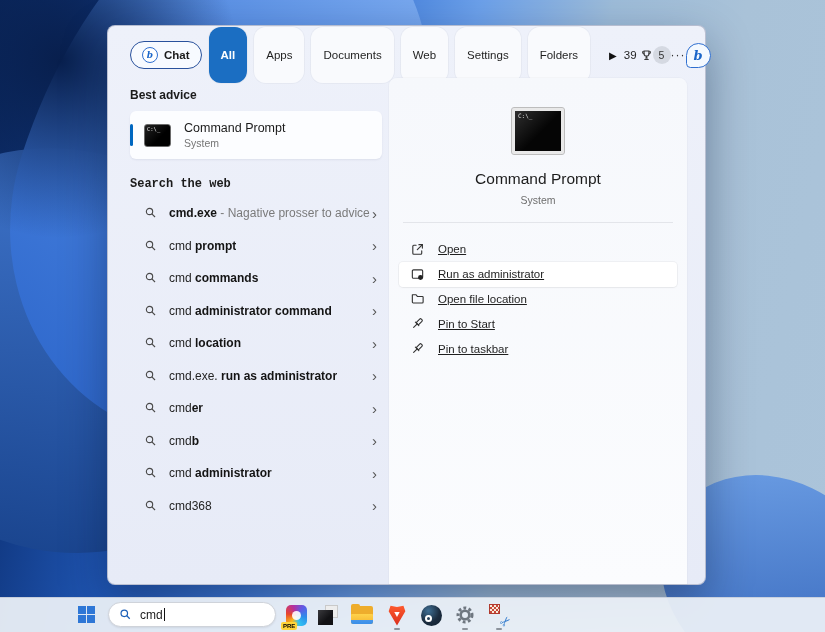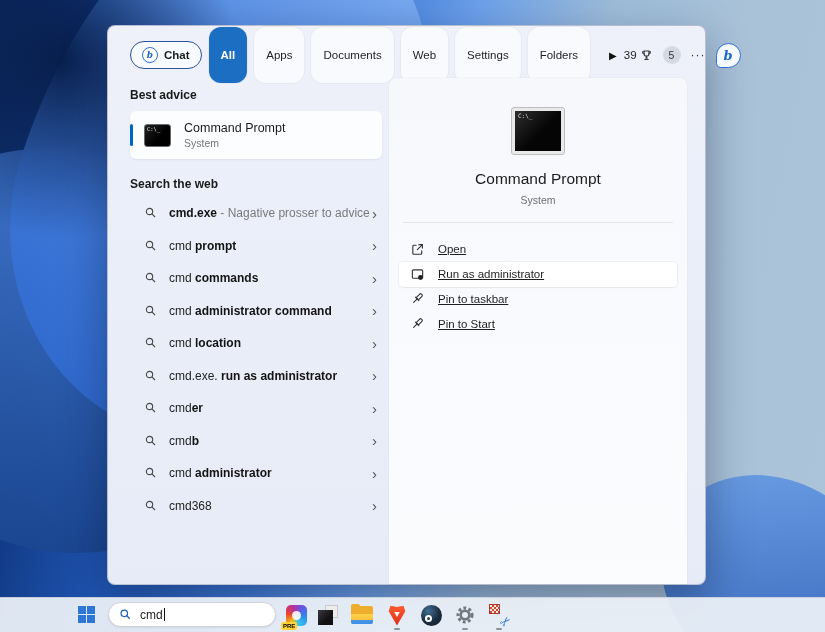--- a/index.html
+++ b/index.html
@@ -35,21 +35,21 @@
   .tabbar{display:flex;align-items:center;gap:7px;padding:14px 22px 0 22px;height:30px;}
   .pill{height:24px;padding:16px 12px;border-radius:12px;background:rgba(255,255,255,.65);
     display:flex;align-items:center;font-size:11.5px;color:#1f1f1f;white-space:nowrap;
     box-shadow:0 0 0 1px rgba(0,0,0,.03);cursor:default;}
   .pill.active{background:#1b6ec2;color:#fff;font-weight:600;}
   .chat-pill{height:26px;padding:0 11px;border-radius:14px;border:1.6px solid #29519c;
     background:#f7faff;display:flex;align-items:center;gap:6px;font-size:11.5px;font-weight:600;color:#1b1b1b;}
   .bing-mini{width:14px;height:14px;border:1.3px solid #2f6fd0;border-radius:50%;
     display:flex;align-items:center;justify-content:center;font:italic 700 9px "DejaVu Serif",serif;color:#1b66c9;background:#fff;}
   .play-btn{margin-left:12px;font-size:10px;color:#111;}
-  .tb-right{margin-left:auto;display:flex;align-items:center;gap:10px;}
+  .tb-right{margin-left:auto;display:flex;align-items:center;}
   .rewards{display:flex;align-items:center;gap:3px;font-size:11.5px;color:#1f1f1f;}
   .count-badge{width:18px;height:18px;border-radius:50%;background:#d5d9e2;color:#333;
     font-size:10.5px;display:flex;align-items:center;justify-content:center;}
   .more-dots{font-size:12px;letter-spacing:1px;color:#333;}
   .bing-logo{width:23px;height:23px;border:1.6px solid #2f6fd0;border-radius:50% 50% 50% 18%;
     display:flex;align-items:center;justify-content:center;background:#f4f9ff;
     font:italic 700 13px "DejaVu Serif",serif;color:#1b66c9;}
 
   
   .left-col{position:absolute;left:0;top:50px;width:281px;bottom:0;padding-left:22px;box-sizing:border-box;}
@@ -57,21 +57,21 @@
   .h-best{margin-top:12px;}
   .best-card{position:relative;margin-top:9px;width:252px;height:48px;background:#fcfdff;
     border-radius:6px;box-shadow:0 1px 2px rgba(30,40,80,.08);display:flex;align-items:center;}
   .accent-bar{position:absolute;left:0;top:13px;width:3px;height:22px;background:#0067c0;border-radius:2px;}
   .cmd-mini{width:25px;height:21px;margin-left:14px;background:linear-gradient(135deg,#222 0%,#000 60%);
     border:1px solid #6a6a6a;border-radius:3px;position:relative;flex:0 0 auto;}
   .cmd-mini span{position:absolute;left:2px;top:1px;font:5.5px "DejaVu Sans Mono",monospace;color:#e8e8e8;}
   .best-texts{margin-left:13px;}
   .best-title{font-size:12.5px;color:#1b1b1b;}
   .best-sub{font-size:10.5px;color:#757575;margin-top:2px;}
-  .h-web{margin-top:18px;}
+  .h-web{margin-top:18px;font-family:Liberation Mono, monospace;}
   .sug-list{margin-top:6px;}
   .sug-row{width:253px;height:32.5px;display:flex;align-items:center;cursor:default;}
   .sug-ic{width:14px;height:14px;margin-left:14px;flex:0 0 auto;display:flex;}
   .sug-text{margin-left:11px;font-size:12px;color:#242424;white-space:nowrap;overflow:hidden;text-align:center;}
   .sug-text .m{font-weight:700;color:#141414;}
   .sug-text .n{color:#7a7a7a;}
   .sug-ch{margin-left:auto;margin-right:6px;font-size:15px;color:#555;line-height:1;}
 
   
   .right-panel{position:absolute;left:281px;top:52px;width:298px;bottom:0;
@@ -313,42 +313,50 @@
         <span class="action-ic">
           <svg width="15" height="15" viewBox="0 0 16 16" fill="none" stroke="#333" stroke-width="1.2">
               <rect x="2.5" y="3" width="11" height="9" rx="1.2"></rect>
               <circle cx="11.2" cy="11.2" r="2.6" fill="#222" stroke="none"></circle>
             </svg>
         </span>
         <span class="action-label">Run as administrator</span>
       </div>
       <div class="action-row">
         <span class="action-ic">
-          <svg width="15" height="15" viewBox="0 0 16 16" fill="none" stroke="#333" stroke-width="1.2" stroke-linecap="round">
-              <g transform="rotate(45 8 8)">
-                <rect x="6.3" y="1.8" width="3.4" height="6.6" rx="1.2"></rect>
-                <path d="M5.4 8.6h5.2"></path>
-                <path d="M8 8.8v5"></path>
-              </g>
+          <svg width="15" height="15" viewBox="0 0 16 16" fill="none" stroke="#333" stroke-width="1.2" stroke-linejoin="round">
+              <path d="M2.5 4h4l1.3 1.8h5.4a.8.8 0 0 1 .8.8v5.2a1 1 0 0 1-1 1h-9.5a1 1 0 0 1-1-1z"></path>
             </svg>
         </span>
-        <span class="action-label">Pin to taskbar</span>
+        <span class="action-label">Open file location</span>
       </div>
       <div class="action-row">
         <span class="action-ic">
           <svg width="15" height="15" viewBox="0 0 16 16" fill="none" stroke="#333" stroke-width="1.2" stroke-linecap="round">
               <g transform="rotate(45 8 8)">
                 <rect x="6.3" y="1.8" width="3.4" height="6.6" rx="1.2"></rect>
                 <path d="M5.4 8.6h5.2"></path>
                 <path d="M8 8.8v5"></path>
               </g>
             </svg>
         </span>
         <span class="action-label">Pin to Start</span>
       </div>
+      <div class="action-row">
+        <span class="action-ic">
+          <svg width="15" height="15" viewBox="0 0 16 16" fill="none" stroke="#333" stroke-width="1.2" stroke-linecap="round">
+              <g transform="rotate(45 8 8)">
+                <rect x="6.3" y="1.8" width="3.4" height="6.6" rx="1.2"></rect>
+                <path d="M5.4 8.6h5.2"></path>
+                <path d="M8 8.8v5"></path>
+              </g>
+            </svg>
+        </span>
+        <span class="action-label">Pin to taskbar</span>
+      </div>
     </div>
   </div>
 </div>
 
 <div class="taskbar">
   <div class="win-logo">
       <i></i>
       <i></i>
       <i></i>
       <i></i>

